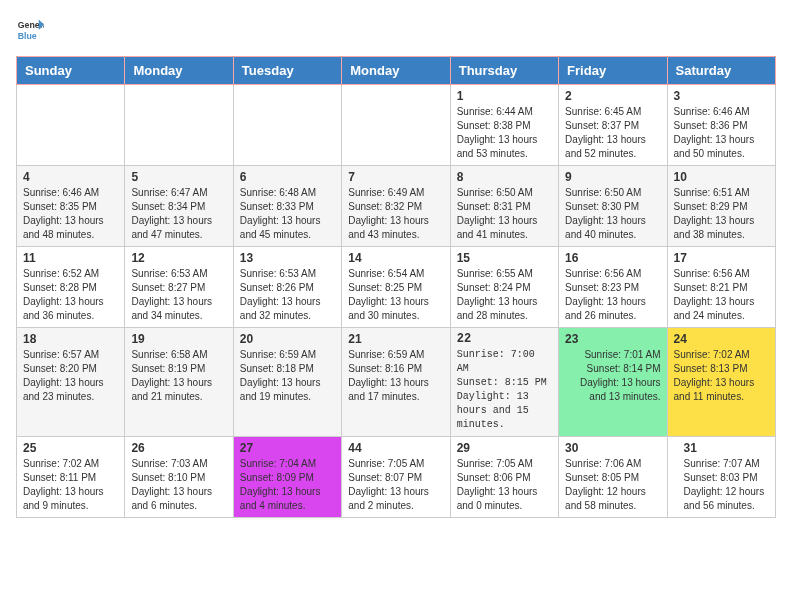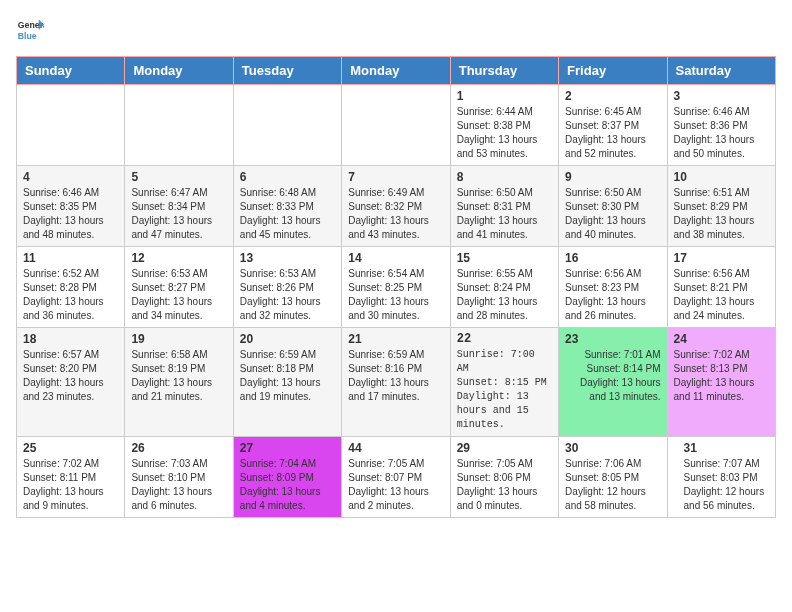--- a/index.html
+++ b/index.html
@@ -253,21 +253,21 @@
           <div class="day-info" style="white-space: pre-line;">Sunrise: 7:00 AM
 Sunset: 8:15 PM
 Daylight: 13 hours and 15 minutes.</div>
         </td>
         <td style="background: #86efac;">
           <div class="day-number">23</div>
           <div class="day-info" style="white-space: pre-line; text-align: right;">Sunrise: 7:01 AM
 Sunset: 8:14 PM
 Daylight: 13 hours and 13 minutes.</div>
         </td>
-        <td style="background: #f0abfc;">
+        <td style="background: #fde047;">
           <div class="day-number">24</div>
           <div class="day-info" style="white-space: pre-line;">Sunrise: 7:02 AM
 Sunset: 8:13 PM
 Daylight: 13 hours and 11 minutes.</div>
         </td>
       </tr>
       <tr>
         <td style="background: rgb(255, 255, 255);">
           <div class="day-number">25</div>
           <div class="day-info" style="white-space: pre-line;">Sunrise: 7:02 AM

